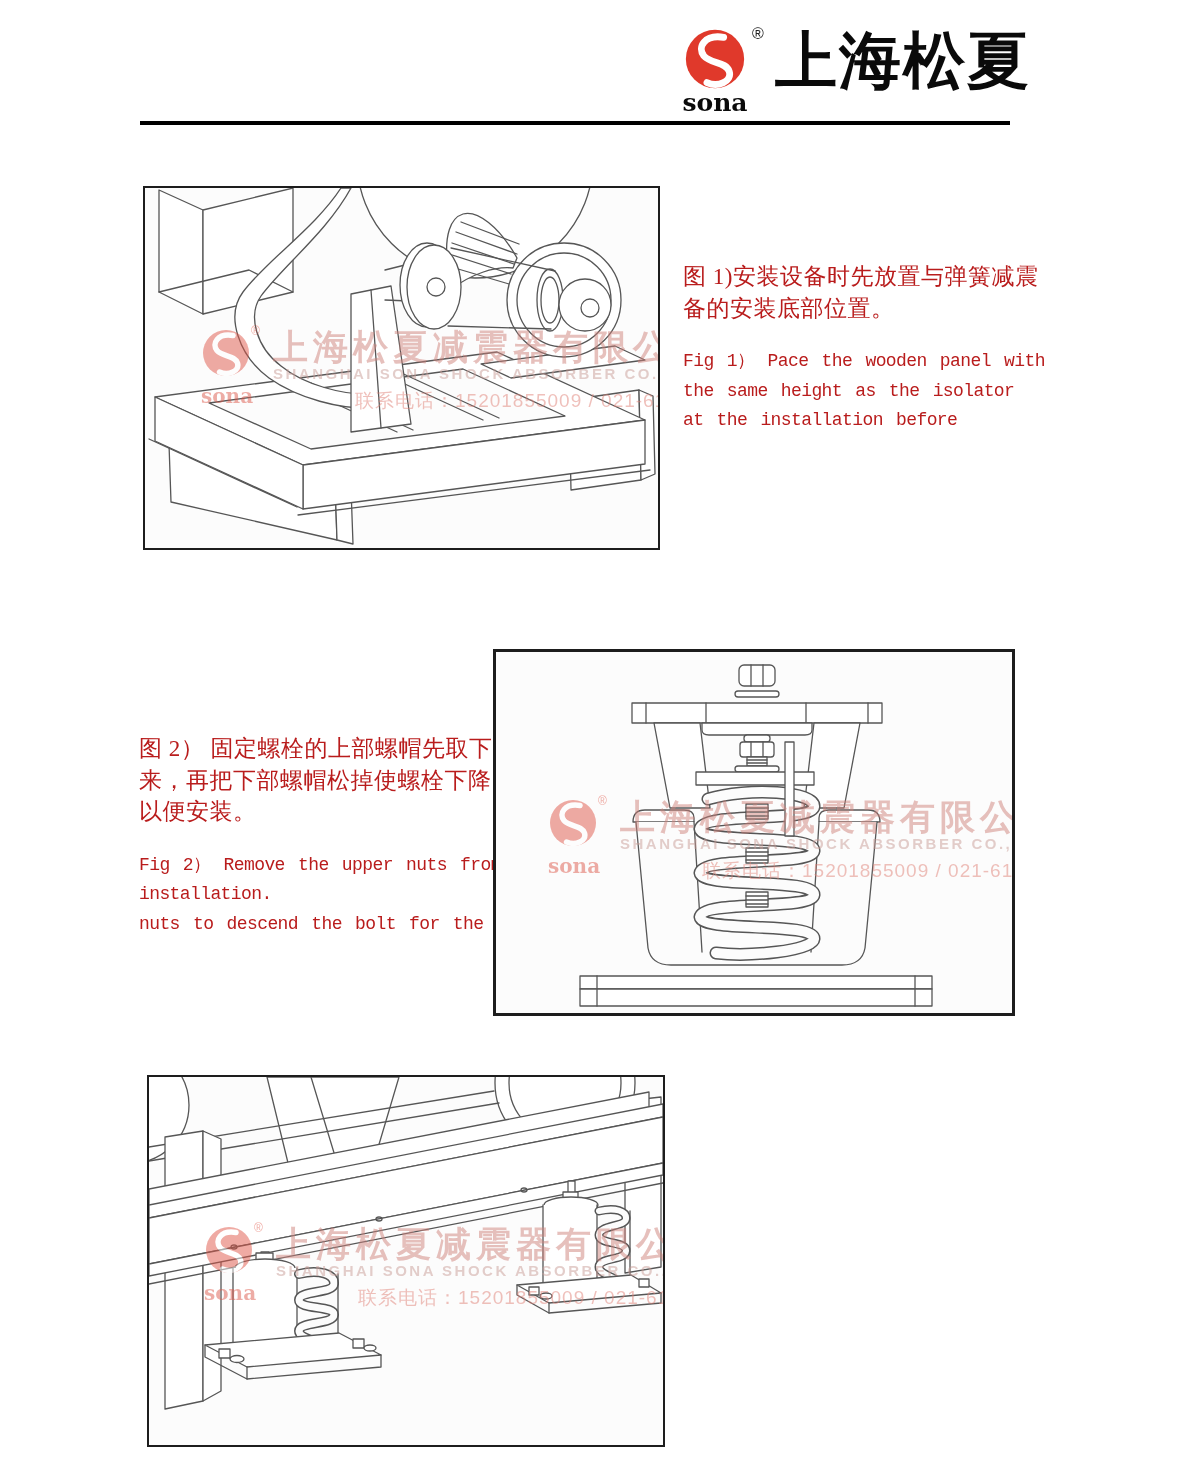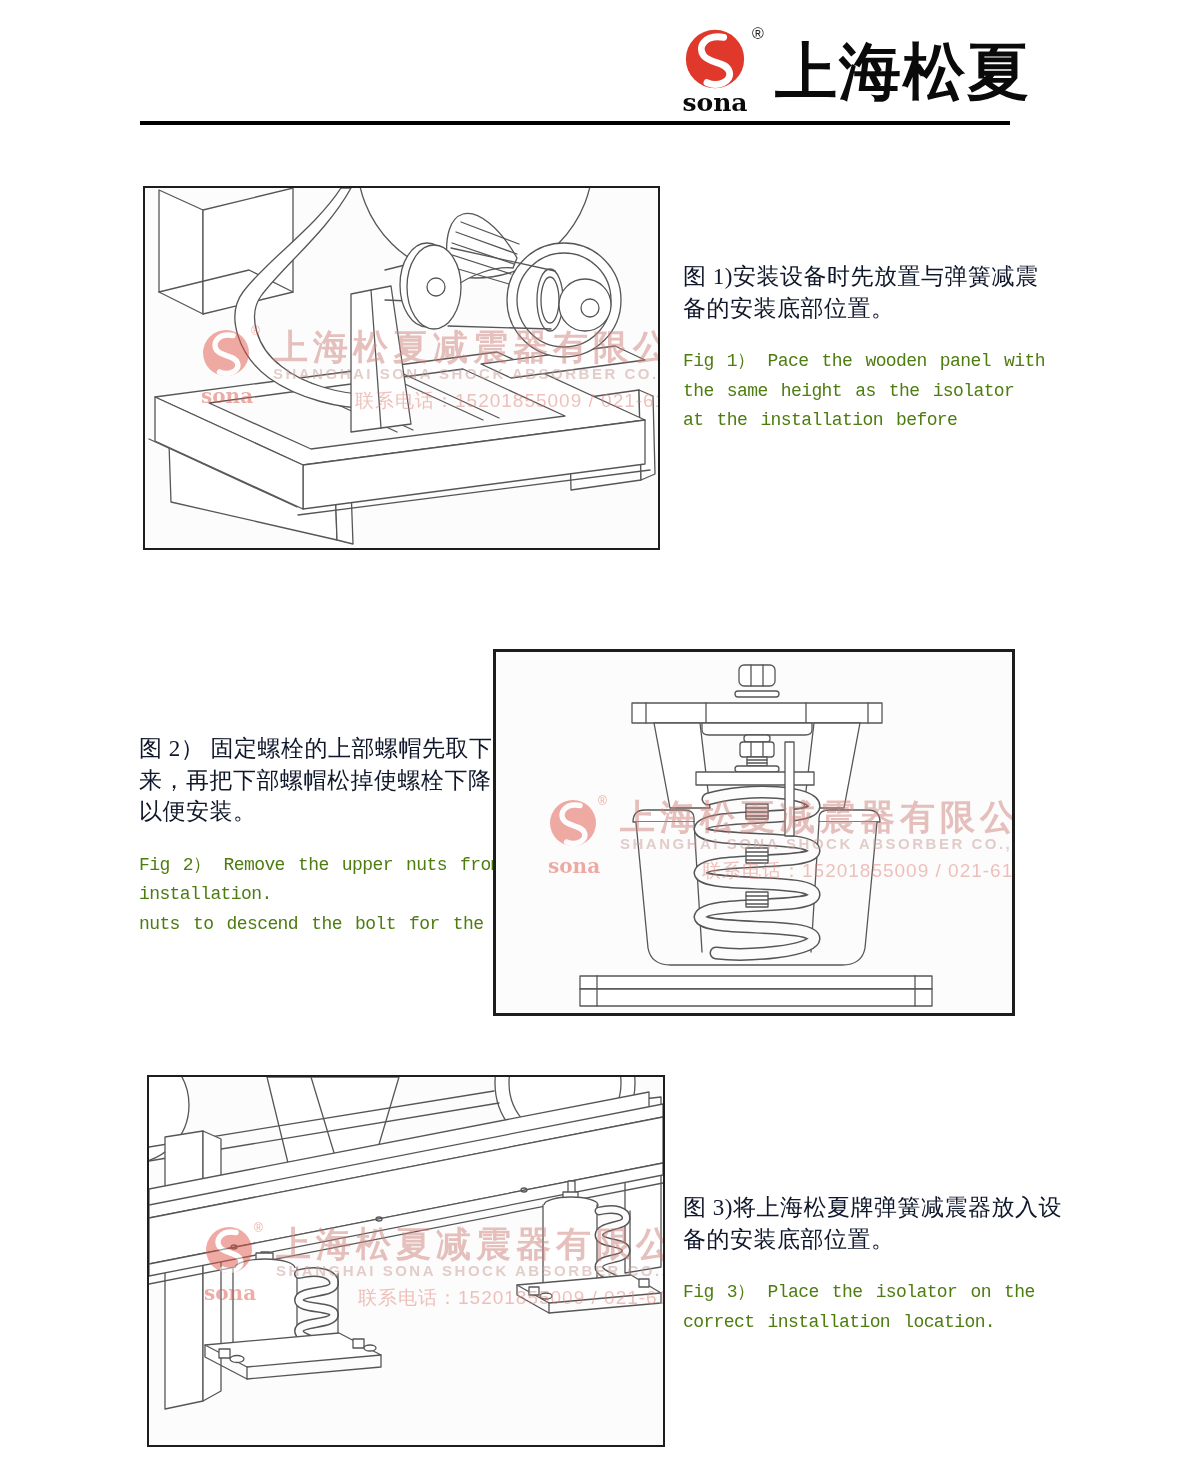--- a/index.html
+++ b/index.html
@@ -10,21 +10,21 @@
     font-family:"Liberation Serif", serif; color:#111;
   }
   
   .logo-mark { position:absolute; left:684px; top:28px; width:62px; height:62px; }
   .logo-reg  { position:absolute; left:752px; top:25px; font-size:16px; color:#222;
                font-family:"Liberation Sans", sans-serif; }
   .logo-sona { position:absolute; left:678px; top:88px; width:74px; text-align:center;
                font-family:"DejaVu Serif", serif; font-weight:bold; font-size:25px; color:#0a0a0a; }
   .brand     { position:absolute; left:775px; top:33px; font-size:62px; line-height:66px;
                font-weight:900; letter-spacing:2px; color:#0a0a0a;
-               font-family:Liberation Serif, serif;margin-top:6px; }
+               font-family:Liberation Mono, monospace; }
   .header-rule { position:absolute; left:140px; top:121px; width:870px; height:4px; background:#000; }
 
   
   .fig { position:absolute; background:#fcfcfc; border:2px solid #1d1d1d; overflow:hidden; }
   .fig1 { left:143px; top:186px;  width:517px; height:364px; }
   .fig2 { left:493px; top:649px;  width:522px; height:367px; border-width:3px; }
   .fig3 { left:147px; top:1075px; width:518px; height:372px; }
   .fig svg.art { position:absolute; left:0; top:0; z-index:1; }
   .fig .line-art { stroke:#565656; stroke-width:1.3; fill:none; stroke-linejoin:round; stroke-linecap:round; }
 
@@ -42,24 +42,24 @@
   .wm-l2 { font-size:15px; line-height:17px; letter-spacing:2.5px; font-weight:bold; color:#c99d97;
            font-family:"Liberation Sans", sans-serif; }
   .wm-l3 { margin-top:6px; padding-left:82px; font-size:19px; letter-spacing:1px; color:#e08379;
            font-family:"Liberation Sans", sans-serif; }
 
   
   .cap { position:absolute; }
   .cap1 { left:683px; top:261px; width:345px; }
   .cap2 { left:139px; top:733px; width:360px; }
   .cap3 { left:683px; top:1192px; width:380px; }
-  .cap-zh div { font-size:23px; line-height:31.5px; letter-spacing:.5px; white-space:nowrap; color:#0f172a; }
+  .cap-zh div { font-size:23px; line-height:31.5px; letter-spacing:.5px; white-space:nowrap; color:#b91c1c; }
   .cap-en { margin-top:23px; }
   .cap-en div { font-family:"Liberation Mono", monospace; font-size:18px; line-height:29.5px;
-                letter-spacing:-.6px; word-spacing:3px; white-space:nowrap; color:#4d7c0f; }
+                letter-spacing:-.6px; word-spacing:3px; white-space:nowrap; color:#b91c1c; }
 </style>
 </head>
 <body>
 
 <div class="page">
 
   <svg class="logo-mark" viewBox="0 0 100 100">
     <circle cx="50" cy="50" r="47" fill="#e0392b"></circle>
     <path d="M64,15 C33,10 21,31 32,45 C43,58 68,54 73,70 C78,86 55,96 37,88" stroke="#ffffff" stroke-width="11" fill="none" stroke-linecap="round"></path>
   </svg>
@@ -341,24 +341,14 @@
         <div class="wm-sona">sona</div>
       </div>
       <div class="wm-lines">
         <div class="wm-l1">上海松夏减震器有限公司</div>
         <div class="wm-l2">SHANGHAI SONA SHOCK ABSORBER CO., LTD</div>
         <div class="wm-l3">联系电话：15201855009 / 021-61551911</div>
       </div>
     </div>
   </div>
 
-  <div class="cap cap3">
-    <div class="cap-zh">
-      <div>图 3)将上海松夏牌弹簧减震器放入设</div>
-      <div>备的安装底部位置。</div>
-    </div>
-    <div class="cap-en">
-      <div>Fig 3） Place the isolator on the</div>
-      <div>correct installation location.</div>
-    </div>
-  </div>
 
 </div>
 
 </body></html>

